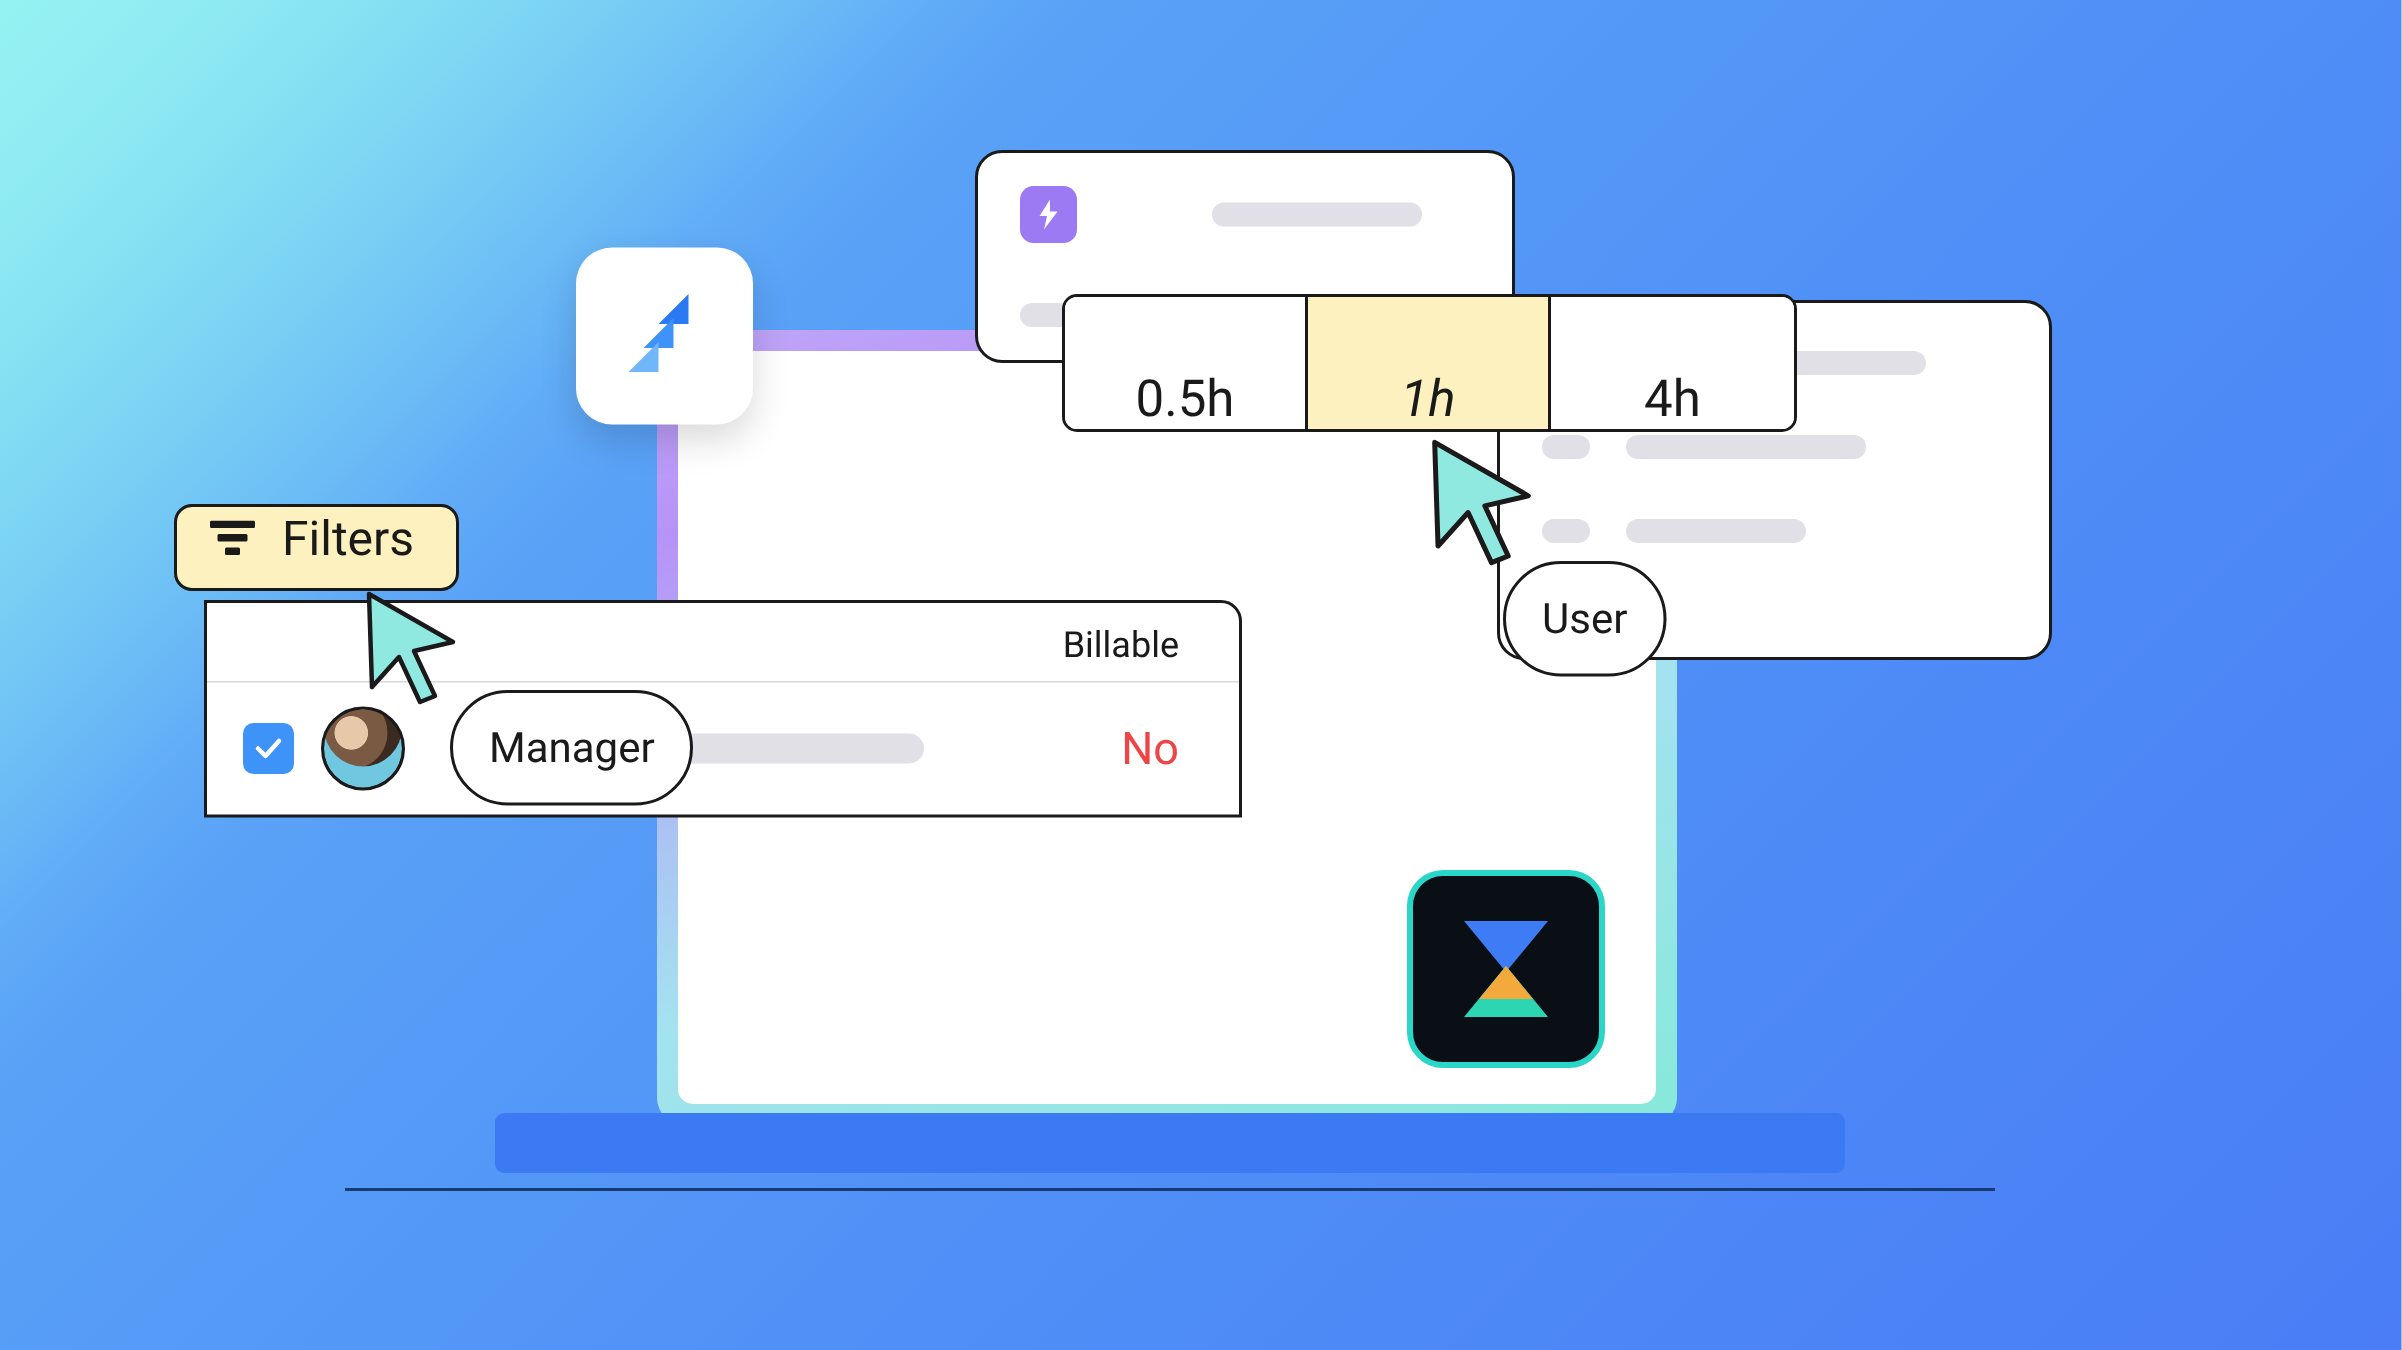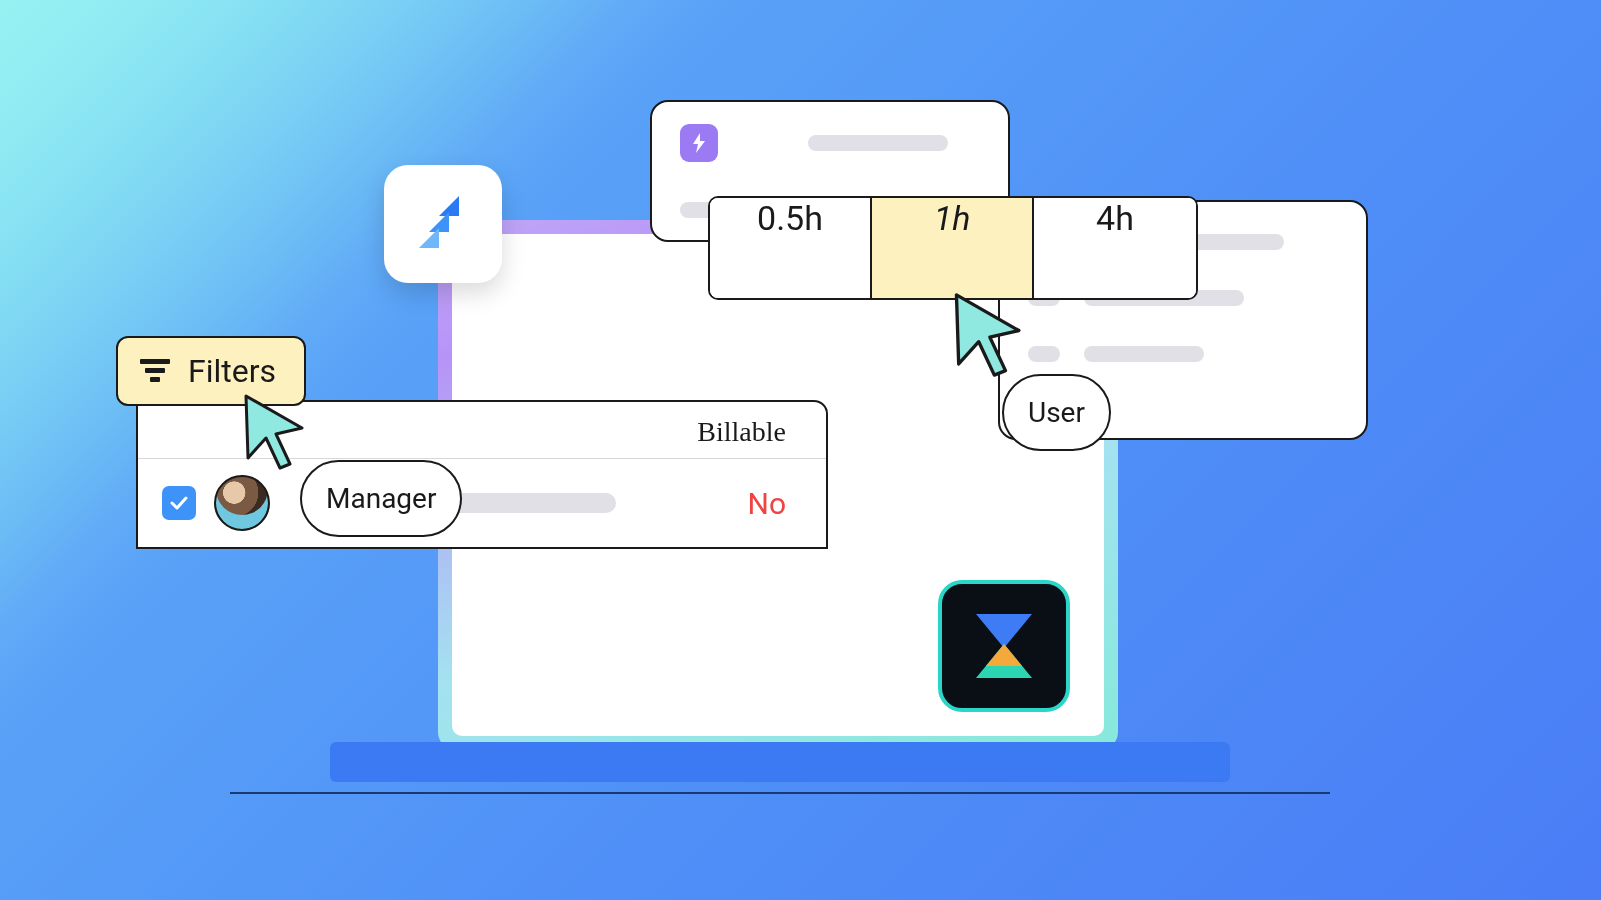--- a/index.html
+++ b/index.html
@@ -86,21 +86,21 @@
   }
 
   
   .filters-chip {
     position:absolute;
     left: 116px;
     top: 336px;
     background:#fdf2bf;
     border: 2px solid #1a1a1a;
     border-radius: 12px;
-    padding: 14px 28px 14px 22px;
+    padding: 2px 28px 14px 22px;
     display:flex;
     align-items:center;
     gap: 18px;
     z-index: 30;
   }
   .filters-label {
     font-size: 32px;
     color:#1a1a1a;
   }
 
@@ -115,23 +115,22 @@
     border-radius: 0 14px 0 0;
     z-index: 20;
     overflow:hidden;
   }
   .table-header {
     display:flex;
     justify-content:flex-end;
     padding: 14px 40px 10px 0;
   }
   .th {
-    font-size: 28px;
+    font-size: 24px;
     color:#1a1a1a;
-    font-family:Liberation Serif, serif;
   }
   .table-row {
     display:flex;
     align-items:center;
     border-top: 1px solid #d8d8dc;
     padding: 16px 40px 16px 24px;
     gap: 18px;
   }
   .checkbox {
     width: 34px;
@@ -230,22 +229,22 @@
     top: 196px;
     display:flex;
     border: 2px solid #1a1a1a;
     border-radius: 10px;
     overflow:hidden;
     background:#fff;
     z-index: 40;
   }
   .seg {
     width: 162px;
-    height: 100px;
-    display:flex;align-items:flex-start;justify-content:center;
+    height: 88px;
+    display:flex;align-items:flex-end;justify-content:center;
     font-size: 34px;
     color:#1a1a1a;
     border-right: 2px solid #1a1a1a;
     background:#fff;
   }
   .seg:last-child { border-right: none; }
   .seg.active { background:#fdf2bf;font-style:italic; }
 </style>
 </head>
 <body>

